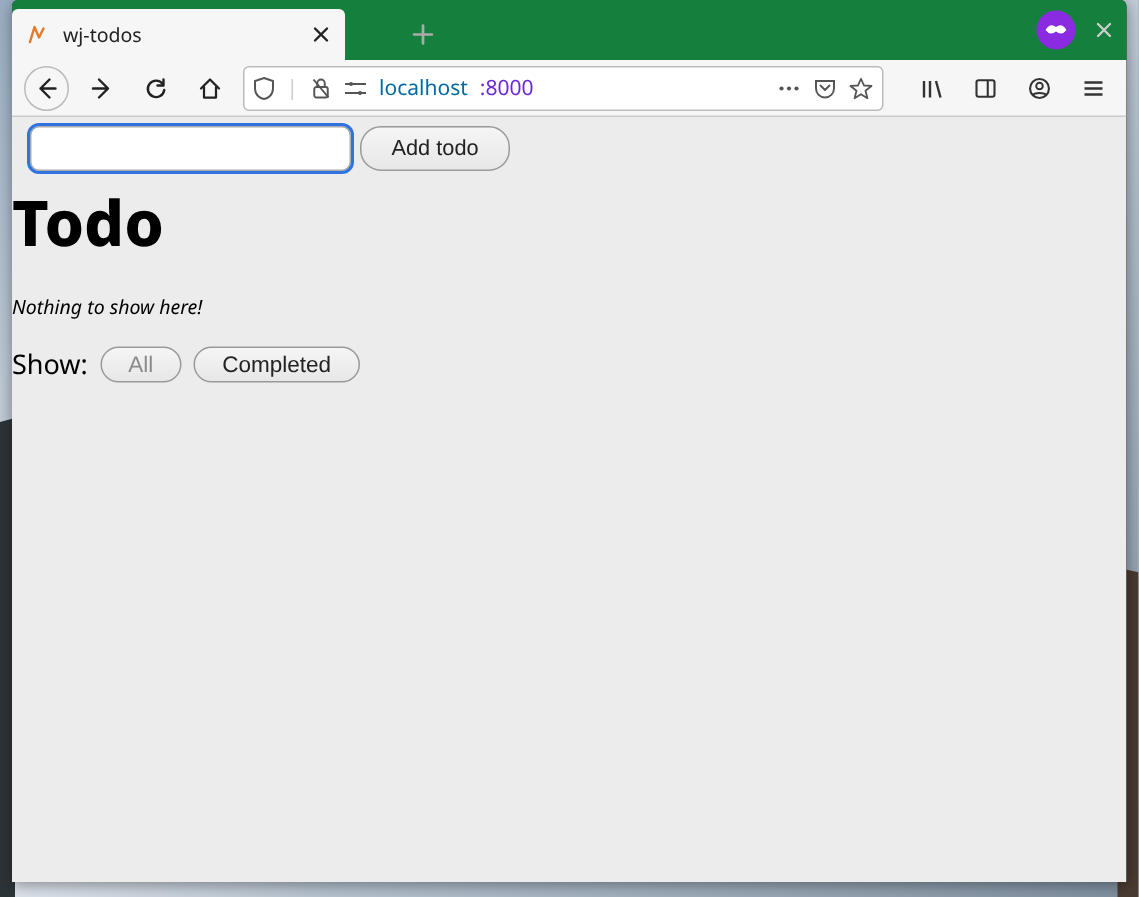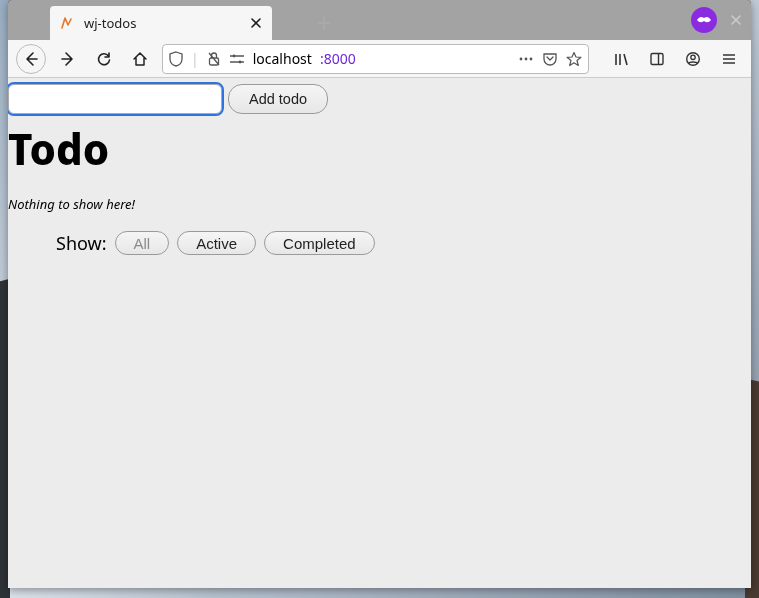--- a/index.html
+++ b/index.html
@@ -31,23 +31,22 @@
     box-shadow:0 2px 10px rgba(0,0,0,0.4);
     z-index:1;
     display:flex; flex-direction:column;
     border-radius:4px 4px 0 0;
     overflow:hidden;
   }
 
   
   .tabstrip {
     height:40px;
-    background:#a3a3a3;
+    background:#15803d;
     display:flex; align-items:flex-end;
-    padding-left:42px;
     position:relative;
     gap:31px;
   }
   .tab {
     height:34px; min-width:222px;
     background:#f6f6f6;
     border-radius:4px 4px 0 0;
     display:flex; align-items:center;
     padding:0 8px 0 10px;
     gap:8px;
@@ -101,36 +100,36 @@
   }
   .nav-btn.circ { border:1px solid #bbb; border-radius:50%; width:30px; height:30px; }
   .urlbar {
     flex:1; height:30px;
     border:1px solid #bbb; border-radius:4px;
     background:#fff;
     display:flex; align-items:center;
     padding:0 6px; gap:8px;
     font-size:14px; color:#555;
   }
-  .urlbar .host { color:#000000; }
+  .urlbar .host { color:#0369a1; }
   .urlbar .port { color:#6d28d9; }
   .urlbar .spacer { flex:1; }
   .right-icons { display:flex; align-items:center; gap:8px; margin-left:10px; }
 
   
   .page {
     flex:1;
     background:#ececec;
     padding:6px 0 0 0;
     color:#000;
     overflow:auto;
   }
   .form-row {
     display:flex; align-items:center; gap:6px;
-    padding:0 0 0 0;
+    padding:0 0 0 12px;
   }
   input.todo-input {
     width:214px; height:30px;
     border:1px solid #aaa;
     border-radius:6px;
     outline:2px solid #2f73e0;
     outline-offset:0px;
     font-size:14px;
     padding:2px 8px;
     background:#fff;
@@ -153,21 +152,20 @@
     margin:6px 0 18px 0;
   }
   .empty-msg {
     font-style:italic;
     font-size:13px;
     margin:2px 0 18px 0;
   }
   .filter-row {
     display:flex; align-items:center; gap:8px;
     font-size:18px;
-    margin-left:48px;
   }
   .filter-row .lbl { margin-right:0px; }
   .filter-row button.app-btn { padding:0 18px; height:24px; font-size:15px; }
 
   svg { display:block; }
 </style>
 </head>
 <body>
 
 <div class="wallpaper"></div>
@@ -312,18 +310,17 @@
       <button class="app-btn">Add todo</button>
     </div>
 
     <h1>Todo</h1>
 
     <div class="empty-msg">Nothing to show here!</div>
 
     <div class="filter-row">
       <span class="lbl">Show:</span>
       <button class="app-btn" disabled="">All</button>
-      <button class="app-btn">Active</button>
       <button class="app-btn">Completed</button>
     </div>
   </div>
 
 </div>
 
 </body></html>

